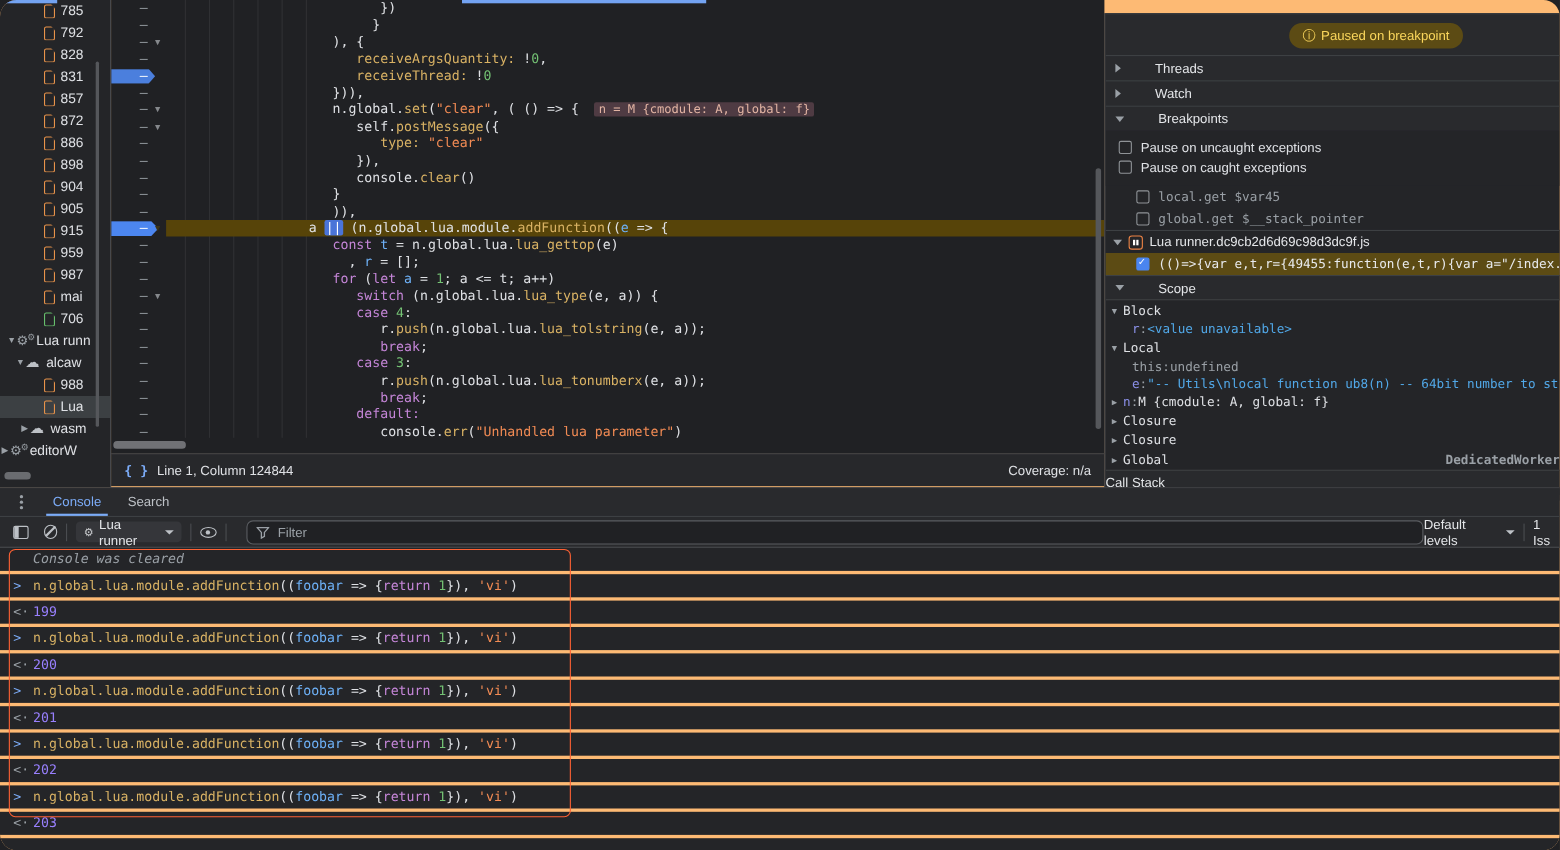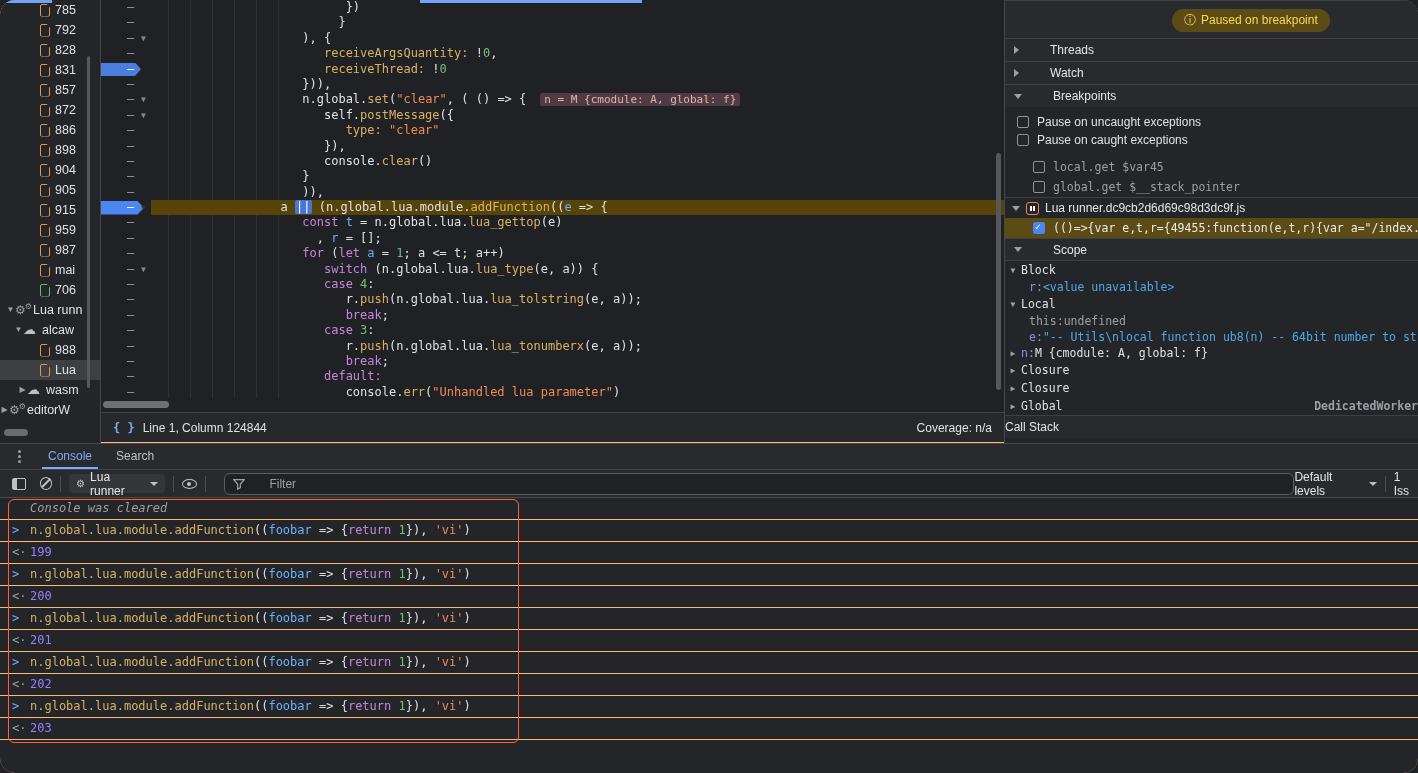--- a/index.html
+++ b/index.html
@@ -47,21 +47,21 @@
   .inline-badge{background:#4f3b43;color:#e2b4a3;font-family:"DejaVu Sans Mono",monospace;
                 font-size:11px;padding:0 4px;margin-left:14px;border-radius:2px;}
   .ed-hscroll{position:absolute;left:2px;top:401px;width:66px;height:7px;background:#707175;border-radius:4px;}
   .ed-vscroll{position:absolute;right:3px;top:153px;width:5px;height:237px;background:#55575b;border-radius:3px;}
   .statusbar{position:absolute;left:101px;top:412px;width:903px;height:30px;background:#27282b;
              border-top:1px solid #404144;display:flex;align-items:center;box-sizing:border-box;}
   .braces{color:#7cacf8;font-weight:bold;margin:0 8px 0 12px;font-family:"DejaVu Sans Mono",monospace;}
   .statusbar .right{margin-left:auto;margin-right:12px;color:#dfe1e5;}
 
   
-  .debugpanel{position:absolute;left:1004px;top:0;width:414px;height:443px;background:#242528;
+  .debugpanel{position:absolute;left:1004px;top:12px;width:414px;height:443px;background:#242528;
               border-left:1px solid #47484b;overflow:hidden;box-sizing:border-box;}
   .paused-strip{height:37px;background:#292a2d;border-top:1px solid #3d4043;position:relative;}
   .paused-pill{position:absolute;left:167px;top:8px;height:23px;line-height:23px;background:#5c4b14;
                color:#fbd65c;border-radius:12px;padding:0 12px;font-size:12px;white-space:nowrap;}
   .paused-pill .i-ic{margin-right:5px;}
   .sec-hdr{height:22px;line-height:22px;background:#292a2d;border-top:1px solid #3d4043;
            display:flex;align-items:center;color:#e4e6e9;gap:24px;}
   .arr{width:0;height:0;margin:0 7px 0 9px;}
   .arr.r{border-left:5px solid #9aa0a6;border-top:4px solid transparent;border-bottom:4px solid transparent;}
   .arr.d{border-top:5px solid #9aa0a6;border-left:4px solid transparent;border-right:4px solid transparent;}
@@ -107,24 +107,24 @@
             margin-left:14px;position:relative;}
   .ic-clear::before{content:"";position:absolute;left:-1px;top:4.4px;width:12px;height:1.6px;
                     background:#bdc1c6;transform:rotate(-45deg);}
   .ctx-pill{height:19px;display:flex;align-items:center;background:#35363a;border-radius:4px;
             padding:0 7px;color:#e4e6e9;gap:5px;}
   .ctx-pill .gear{font-size:10px;color:#c5c7ca;}
   .caret{width:0;height:0;border-top:4px solid #bdc1c6;border-left:4px solid transparent;border-right:4px solid transparent;}
   .ic-eye{width:16px;height:10px;border:1.5px solid #bdc1c6;border-radius:50%;box-sizing:border-box;position:relative;}
   .ic-eye::after{content:"";position:absolute;left:4.5px;top:2px;width:4px;height:4px;border-radius:50%;background:#bdc1c6;}
   .filter-pill{height:20px;flex:0 0 1052px;margin-left:10px;background:#202124;border:1px solid #5a5d61;
-               border-radius:6px;display:flex;align-items:center;color:#9aa0a6;gap:24px;padding:0 8px;}
+               border-radius:6px;display:flex;align-items:center;color:#9aa0a6;gap:7px;padding:0 8px;}
   .right-tools{margin-left:auto;display:flex;align-items:center;color:#e4e6e9;}
   .msgs{position:relative;}
-  .cmsg{height:21px;line-height:21px;border-bottom:1px solid #fdba74;font-family:"DejaVu Sans Mono",monospace;
+  .cmsg{height:21px;line-height:21px;border-bottom:3px solid #fdba74;font-family:"DejaVu Sans Mono",monospace;
         font-size:12px;white-space:nowrap;position:relative;padding-left:30px;}
   .cmsg .chev{position:absolute;left:12px;top:0;}
   .chev.in{color:#7cacf8;}.chev.out{color:#9aa0a6;}
   .cmsg.system{color:#9aa0a6;font-style:italic;}
   .cmsg .val{color:#9980ff;}
   .hibox{position:absolute;left:8px;top:55px;width:509px;height:242px;border:1.7px solid #ff6234;
          border-radius:6px;z-index:6;pointer-events:none;}
 </style>
 </head>
 <body>

